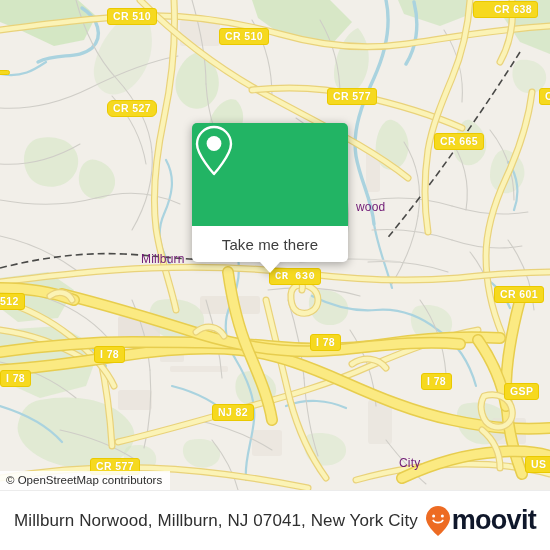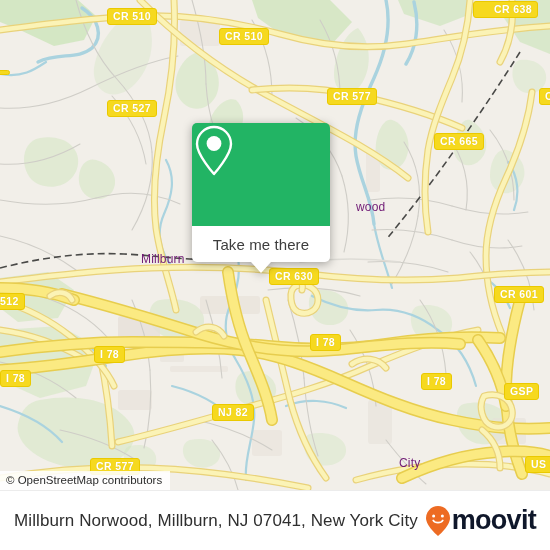--- a/index.html
+++ b/index.html
@@ -49,21 +49,21 @@
     background:rgba(255,255,255,.88);
     color:#2b2b2b;
     font-size:11.5px;
     padding:3px 8px 4px 6px;
     white-space:nowrap;
     z-index:40;
   }
 
   
   #popup{
-    position:absolute;left:192px;top:123px;width:138px;
+    position:absolute;left:192px;top:123px;width:156px;
     z-index:50;
     filter:drop-shadow(0 2px 5px rgba(0,0,0,.33));
   }
   #popup-head{
     background:#22b464;
     height:103px;
     border-radius:5px 5px 0 0;
     display:flex;align-items:center;justify-content:center;
   }
   #popup-body{
@@ -308,24 +308,24 @@
       <path class="rdF" d="M482,430 C494,440 500,454 500,468"></path>
     </svg>
 
     <div class="place" style="left:141px;top:252px;">Millburn</div>
     <div class="place" style="left:356px;top:200px;">wood</div>
     <div class="place" style="left:399px;top:456px;">City</div>
 
     <div class="shield" style="left:107px;top:8px;">CR 510</div>
     <div class="shield" style="left:219px;top:28px;">CR 510</div>
     <div class="shield" style="left:473px;top:1px;padding-left:20px;">CR 638</div>
-    <div class="shield" style="left:107px;top:100px;">CR 527</div>
+    <div class="shield" style="left:107px;top:100px;border-radius:6px;">CR 527</div>
     <div class="shield" style="left:327px;top:88px;">CR 577</div>
     <div class="shield" style="left:434px;top:95px;margin-top:38px;">CR 665</div>
-    <div class="shield" style="left:269px;top:268px;">CR 630</div>
+    <div class="shield" style="left:269px;top:268px;font-family:Liberation Mono, monospace;">CR 630</div>
     <div class="shield" style="left:494px;top:286px;">CR 601</div>
     <div class="shield" style="left:-6px;top:293px;">512</div>
     <div class="shield" style="left:94px;top:346px;">I 78</div>
     <div class="shield" style="left:310px;top:334px;">I 78</div>
     <div class="shield" style="left:0px;top:370px;">I 78</div>
     <div class="shield" style="left:421px;top:373px;">I 78</div>
     <div class="shield" style="left:504px;top:383px;">GSP</div>
     <div class="shield" style="left:212px;top:404px;">NJ 82</div>
     <div class="shield" style="left:90px;top:458px;">CR 577</div>
     <div class="shield" style="left:525px;top:456px;">US 22</div>

